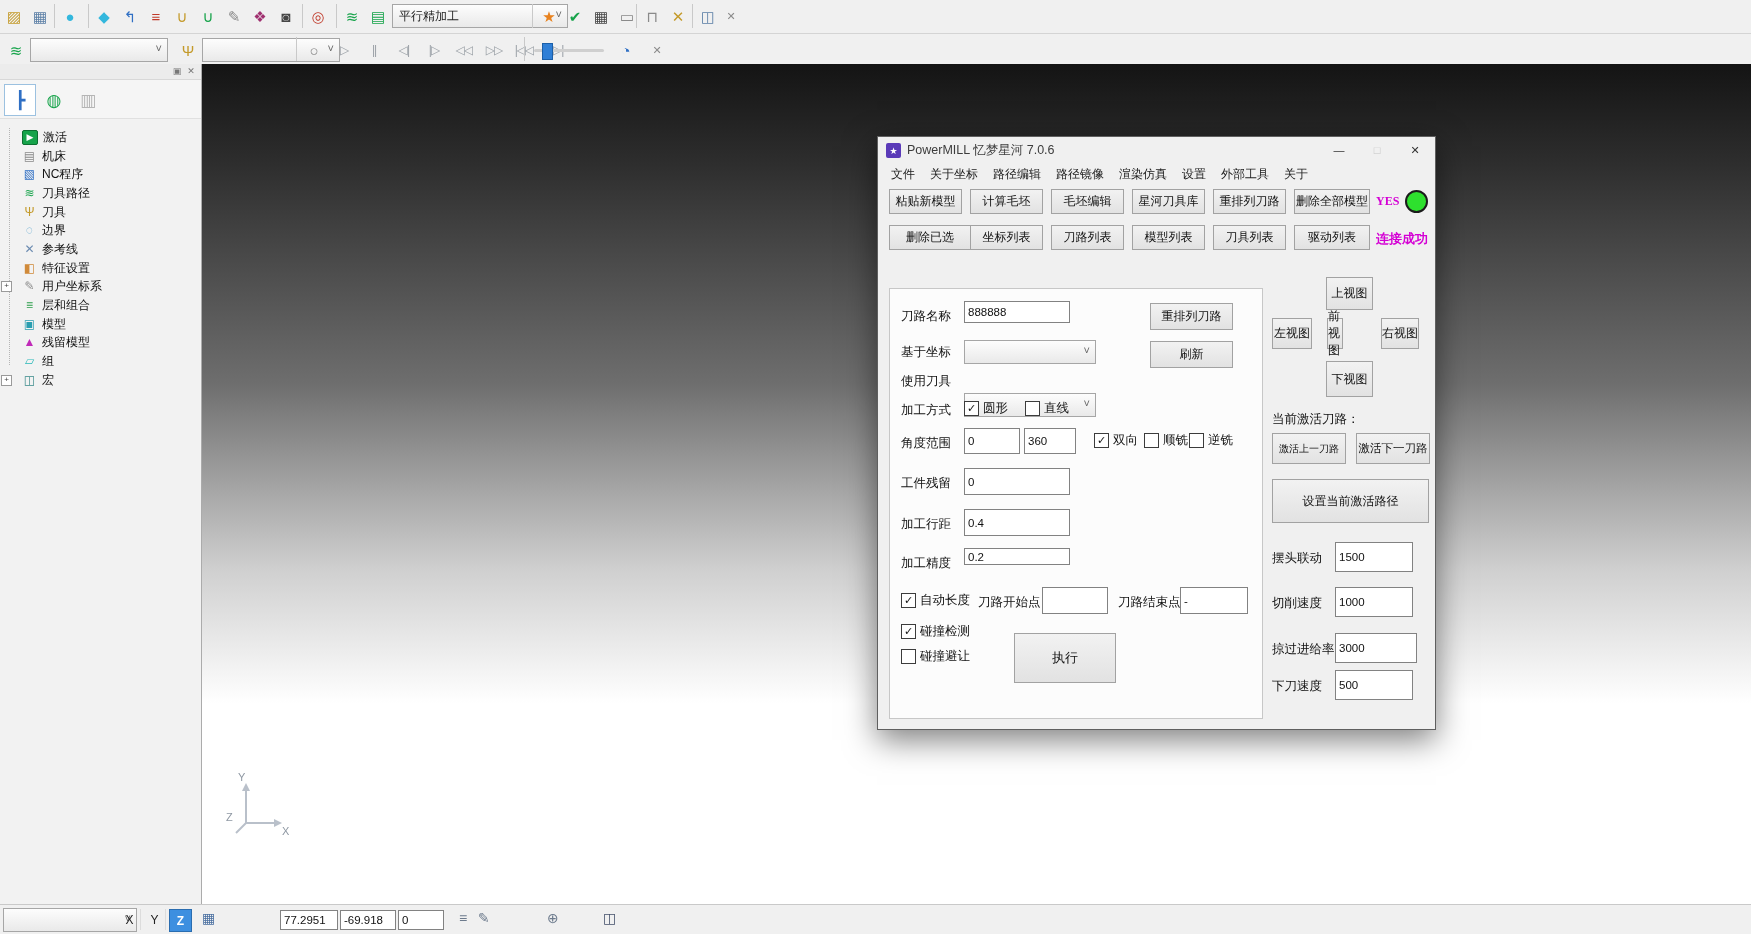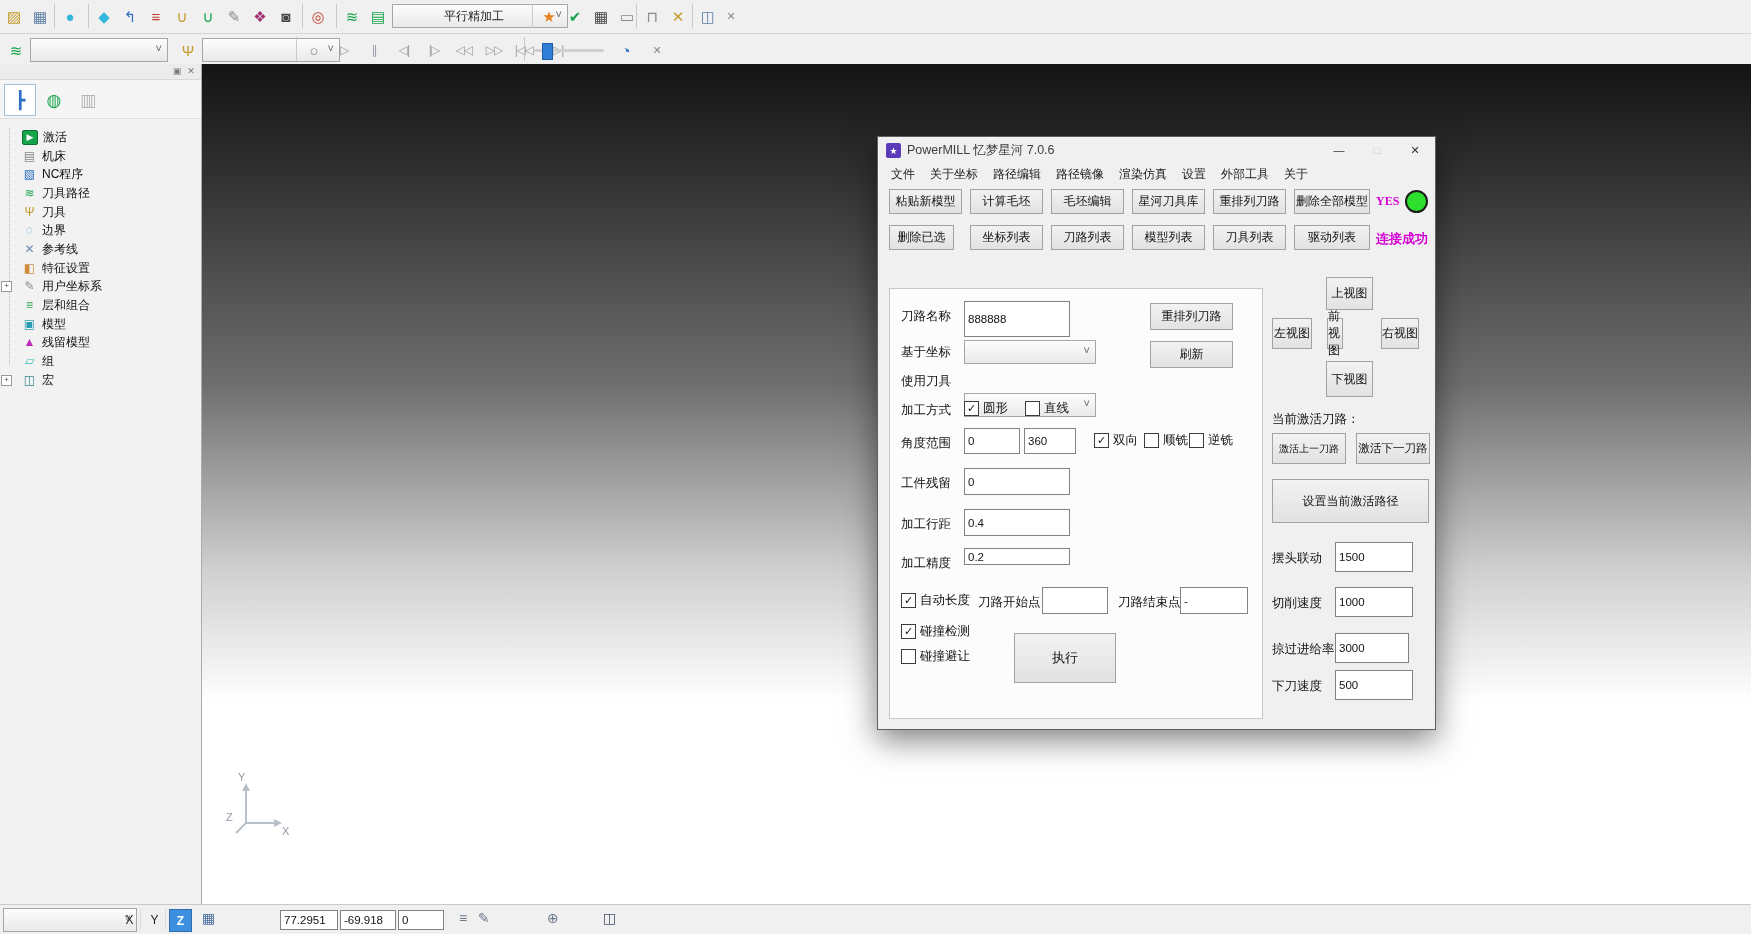--- a/index.html
+++ b/index.html
@@ -10,21 +10,21 @@
   
   .tb{position:absolute;left:0;right:0;background:#f0f0f0;border-bottom:1px solid #d4d4d4;}
   #tb1{top:0;height:33px;}
   #tb2{top:34px;height:30px;}
   .tg{position:absolute;top:3px;display:flex;align-items:center;gap:2px;height:26px;}
   .ico{display:inline-flex;align-items:center;justify-content:center;width:24px;height:24px;
        font-size:15px;line-height:1;cursor:default;border-radius:2px;}
   .ico.sm{width:18px;height:18px;font-size:11px;}
   .vsep{position:absolute;top:4px;width:1px;height:24px;background:#c9c9c9;}
   .combo{position:relative;background:linear-gradient(#fdfdfd,#e9e9e9);border:1px solid #a6a6a6;
-         height:22px;display:flex;align-items:center;padding:0 18px 0 6px;font-size:12px;color:#222;justify-content:center;}
+         height:22px;display:flex;align-items:center;padding:0 18px 0 6px;font-size:12px;color:#222;}
   .combo:after{content:"˅";position:absolute;right:5px;top:3px;font-size:11px;color:#666;}
   .gold{color:#c49a2a}.steel{color:#5b7fa6}.teal{color:#33b7dd}.blue{color:#2f6fc4}
   .red{color:#c03a2a}.green{color:#16a34a}.gray{color:#8a8a8a}.purple{color:#a03070}
   .dark{color:#454545}.orange{color:#e8821e}.pb{color:#9aa0a6;font-size:12px;letter-spacing:-1px;}
   .slider-track{width:70px;height:3px;background:#cfcfcf;border-radius:2px;position:relative;}
   .slider-handle{position:absolute;left:8px;top:-6px;width:9px;height:15px;background:#2f7fd6;border:1px solid #1b5fa8;}
   
   #explorer{position:absolute;left:0;top:64px;width:201px;bottom:29px;background:#f2f2f2;
             border-right:1px solid #ababab;}
   #exp-strip{position:absolute;left:0;top:0;right:0;height:15px;background:#ececec;border-bottom:1px solid #d8d8d8;}
@@ -272,32 +272,32 @@
 
   <div class="btn abs" style="left:11px;top:52px;width:73px;height:25px">粘贴新模型</div>
   <div class="btn abs" style="left:92px;top:52px;width:73px;height:25px">计算毛坯</div>
   <div class="btn abs" style="left:173px;top:52px;width:73px;height:25px">毛坯编辑</div>
   <div class="btn abs" style="left:254px;top:52px;width:73px;height:25px">星河刀具库</div>
   <div class="btn abs" style="left:335px;top:52px;width:73px;height:25px">重排列刀路</div>
   <div class="btn abs" style="left:416px;top:52px;width:76px;height:25px">删除全部模型</div>
   <span class="abs magenta" style="left:498px;top:57px;font-family:'Liberation Serif','DejaVu Serif',serif;font-size:12px">YES</span>
   <div id="status-light" class="abs" style="left:527px;top:53px"></div>
 
-  <div class="btn abs" style="left:11px;top:88px;width:65px;height:25px">删除已选</div>
+  <div class="btn abs" style="left:11px;top:88px;width:82px;height:25px">删除已选</div>
   <div class="btn abs" style="left:92px;top:88px;width:73px;height:25px">坐标列表</div>
   <div class="btn abs" style="left:173px;top:88px;width:73px;height:25px">刀路列表</div>
   <div class="btn abs" style="left:254px;top:88px;width:73px;height:25px">模型列表</div>
   <div class="btn abs" style="left:335px;top:88px;width:73px;height:25px">刀具列表</div>
   <div class="btn abs" style="left:416px;top:88px;width:76px;height:25px">驱动列表</div>
   <span class="abs magenta" style="left:498px;top:93px;font-size:13px">连接成功</span>
 
 
   <div id="tabpanel">
     <span class="lbl" style="left:11px;top:19px">刀路名称</span>
-    <input class="txt" style="left: 74px; top: 12px; width: 106px; height: 36px;" value="888888">
+    <input class="txt" style="left: 74px; top: 12px; width: 106px; height: 22px;" value="888888">
     <div class="btn abs" style="left:260px;top:14px;width:83px;height:27px">重排列刀路</div>
 
     <span class="lbl" style="left:11px;top:55px">基于坐标</span>
     <div class="combo abs" style="left:74px;top:51px;width:106px">
         <span></span>
       </div>
     <div class="btn abs" style="left:260px;top:52px;width:83px;height:27px">刷新</div>
 
     <span class="lbl" style="left:11px;top:84px">使用刀具</span>
     <div class="combo abs" style="left:74px;top:80px;width:106px">
@@ -369,21 +369,21 @@
   <span class="lbl" style="left:394px;top:274px">当前激活刀路：</span>
   <div class="btn abs" style="left:394px;top:296px;width:74px;height:31px;font-size:10px">激活上一刀路</div>
   <div class="btn abs" style="left:478px;top:296px;width:74px;height:31px;font-size:11.5px">激活下一刀路</div>
   <div class="btn abs" style="left:394px;top:342px;width:157px;height:44px">设置当前激活路径</div>
 
   <span class="lbl" style="left:394px;top:413px">摆头联动</span>
   <input class="txt" style="left: 457px; top: 405px; width: 78px; height: 30px;" value="1500">
   <span class="lbl" style="left:394px;top:458px">切削速度</span>
   <input class="txt" style="left: 457px; top: 450px; width: 78px; height: 30px;" value="1000">
   <span class="lbl" style="left:394px;top:504px">掠过进给率</span>
-  <input class="txt" style="left: 457px; top: 496px; width: 74px; height: 30px;" value="3000">
+  <input class="txt" style="left: 457px; top: 496px; width: 82px; height: 30px;" value="3000">
   <span class="lbl" style="left:394px;top:541px">下刀速度</span>
   <input class="txt" style="left: 457px; top: 533px; width: 78px; height: 30px;" value="500">
 </div>
 
 <div id="statusbar">
   <div class="combo abs" style="left:3px;top:3px;width:108px">
       <span></span>
     </div>
   <span class="axisbtn" style="left:119px">X</span>
   <span class="axisbtn" style="left:144px">Y</span>

